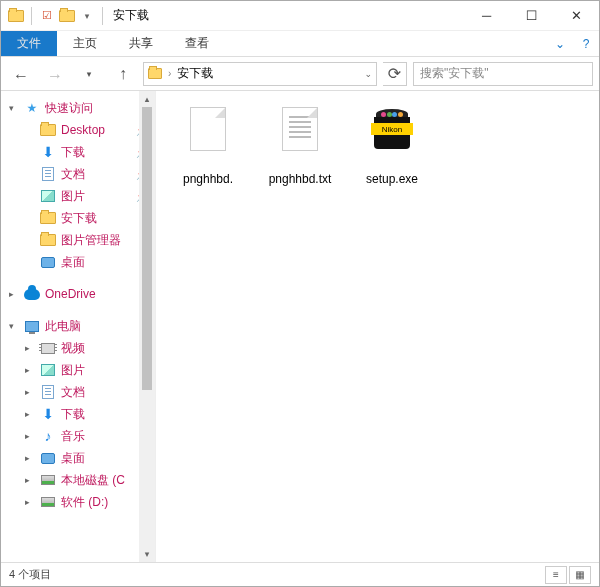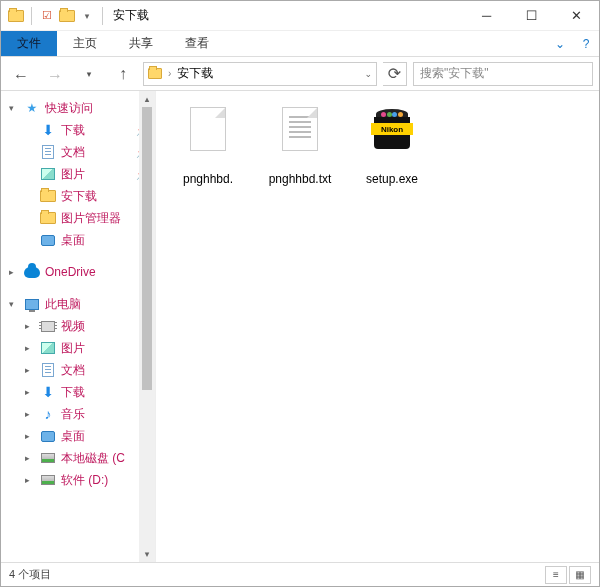--- a/index.html
+++ b/index.html
@@ -9,21 +9,21 @@
 .ti { width: 18px; height: 18px; display: flex; align-items: center; justify-content: center; }
 .folder-mini { width: 16px; height: 12px; background: #ffd76a; border: 1px solid #d9a93b; border-radius: 1px; position: relative; }
 .folder-mini::before { content:''; position:absolute; top:-3px; left:0; width:6px; height:3px; background:#ffd76a; border:1px solid #d9a93b; border-bottom:none; }
 .sep { width:1px; height:18px; background:#ccc; margin:0 4px; }
 .title-text { font-size: 12px; margin-left: 6px; color:#000; }
 .win-controls { margin-left: auto; display: flex; }
 .win-btn { width: 45px; height: 30px; display: flex; align-items: center; justify-content: center; font-size: 13px; color:#333; }
 
 .ribbon { height: 26px; display: flex; align-items: stretch; border-bottom: 1px solid #ddd; font-size: 12px; background:#fff; }
 .ribbon .tab { padding: 0 16px; display:flex; align-items:center; color:#333; }
-.ribbon .tab.file { background:#1979ca; color:#0f172a; }
+.ribbon .tab.file { background:#1979ca; color:#e5e5e5; }
 .ribbon .spacer { flex:1; }
 .ribbon .rb-icon { width:26px; display:flex; align-items:center; justify-content:center; color:#1979ca; }
 
 .navbar { height: 34px; display:flex; align-items:center; gap:6px; padding: 0 6px; border-bottom:1px solid #ddd; }
 .nav-btn { width:28px; height:26px; display:flex; align-items:center; justify-content:center; color:#555; }
 .nav-btn.disabled { color:#bbb; }
 .addr { flex:1; height:24px; border:1px solid #ccc; display:flex; align-items:center; font-size:12px; padding:0 4px; gap:6px; }
 .addr .folder-mini { width:14px; height:11px; }
 .addr-crumb { color:#000; }
 .addr-chev { color:#888; font-size:10px; }
@@ -75,21 +75,21 @@
 
 
 .big-blank { width:36px; height:44px; border:1px solid #ccc; background:#fff; position:relative; }
 .big-blank::after{content:'';position:absolute;top:0;right:0;border-width:0 0 10px 10px;border-style:solid;border-color:transparent transparent #ddd transparent;}
 .big-txt { width:36px; height:44px; border:1px solid #ccc; background:#fff; position:relative; }
 .big-txt::before{content:'';position:absolute;top:8px;left:6px;right:6px;height:2px;background:#bbb;box-shadow:0 5px 0 #bbb,0 10px 0 #bbb,0 15px 0 #bbb,0 20px 0 #bbb;}
 .big-txt::after{content:'';position:absolute;top:0;right:0;border-width:0 0 10px 10px;border-style:solid;border-color:transparent transparent #ddd transparent;}
 .big-setup { width:42px; height:40px; position:relative; }
 .setup-lid { position:absolute; top:0; left:5px; right:5px; height:10px; background:#222; border-radius:50% 50% 0 0; }
 .setup-body { position:absolute; top:8px; left:3px; right:3px; bottom:0; background:#111; border-radius:0 0 4px 4px; display:flex; align-items:center; justify-content:center; }
-.setup-band { position:absolute; top:14px; left:0; right:0; height:12px; background:#ffd100; color:#000; font-size:8px; font-weight:bold; display:flex; align-items:center; justify-content:center; }
+.setup-band { position:absolute; top:14px; left:0; right:0; height:12px; background:#ffd100; color:#000; font-size:8px; font-weight:normal; display:flex; align-items:center; justify-content:center; }
 .setup-dots { position:absolute; top:3px; left:10px; right:10px; display:flex; justify-content:space-around; }
 .setup-dots span { width:5px; height:5px; border-radius:50%; }
 </style>
 </head>
 <body>
 
 <div class="titlebar">
   <div class="titlebar-icons">
     <div class="ti">
         <div class="folder-mini"></div>
@@ -139,20 +139,28 @@
   </div>
 </div>
 
 <div class="body">
   <div class="sidebar" id="sidebar">
       <div class="sb-group">
         <div class="sb-item has-chev">
           <span class="sb-chev">▾</span>
           <span class="sb-ico quick-star">★</span>
           <span class="sb-label">快速访问</span>
+        </div>
+        <div class="sb-item child">
+          <span class="sb-chev"></span>
+          <span class="sb-ico">
+            <div class="ico-folder"></div>
+          </span>
+          <span class="sb-label">Desktop</span>
+          <span class="pin">📌</span>
         </div>
         <div class="sb-item child">
           <span class="sb-chev"></span>
           <span class="sb-ico">
             <span class="ico-down">⬇</span>
           </span>
           <span class="sb-label">下载</span>
           <span class="pin">📌</span>
         </div>
         <div class="sb-item child">

